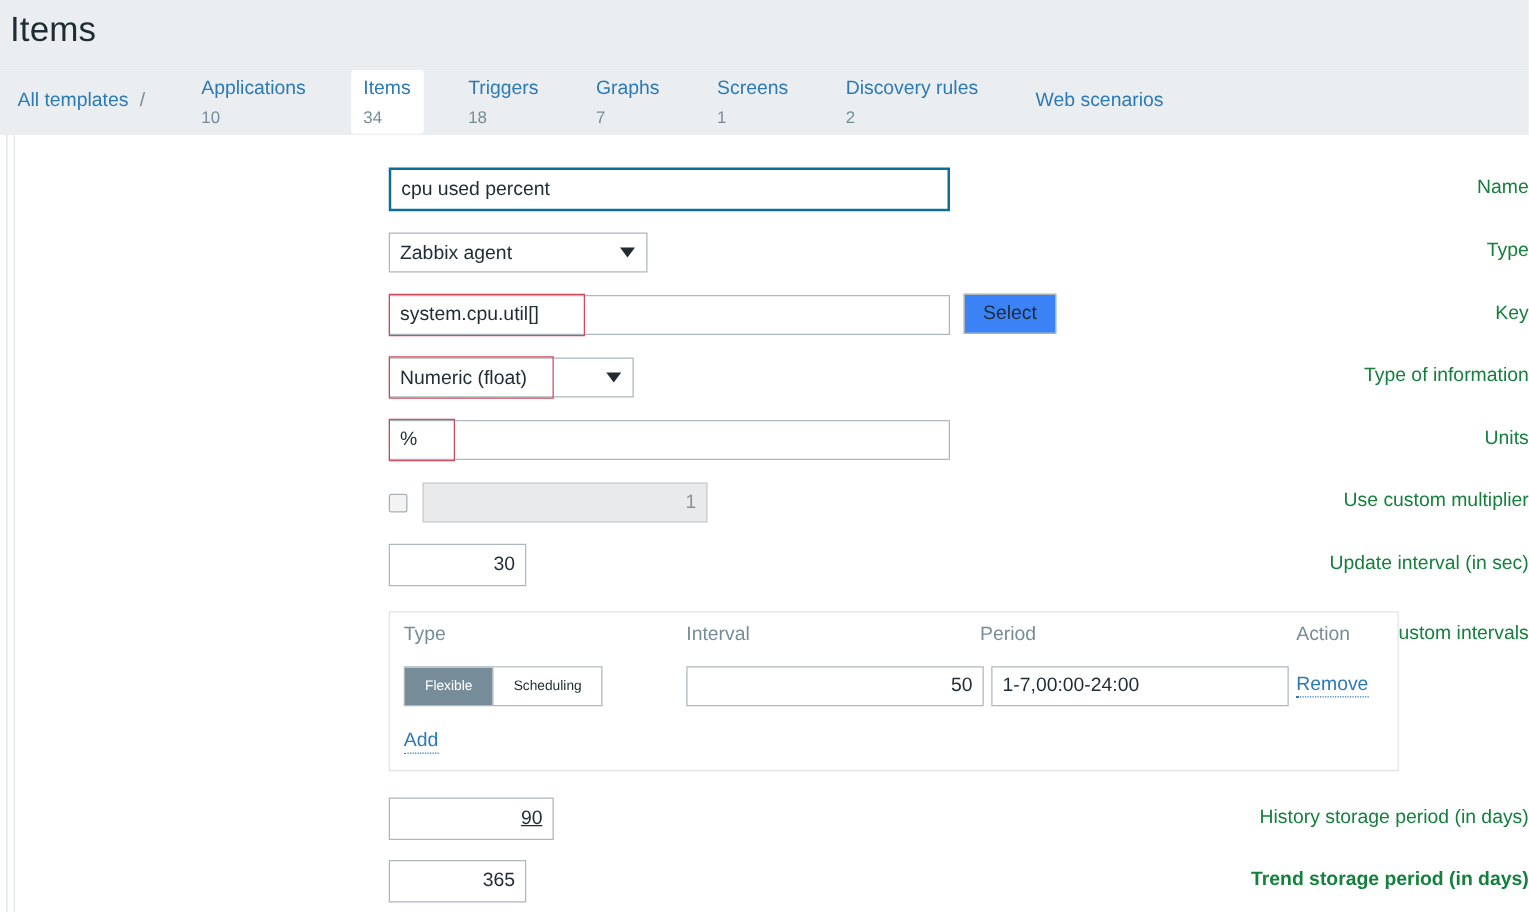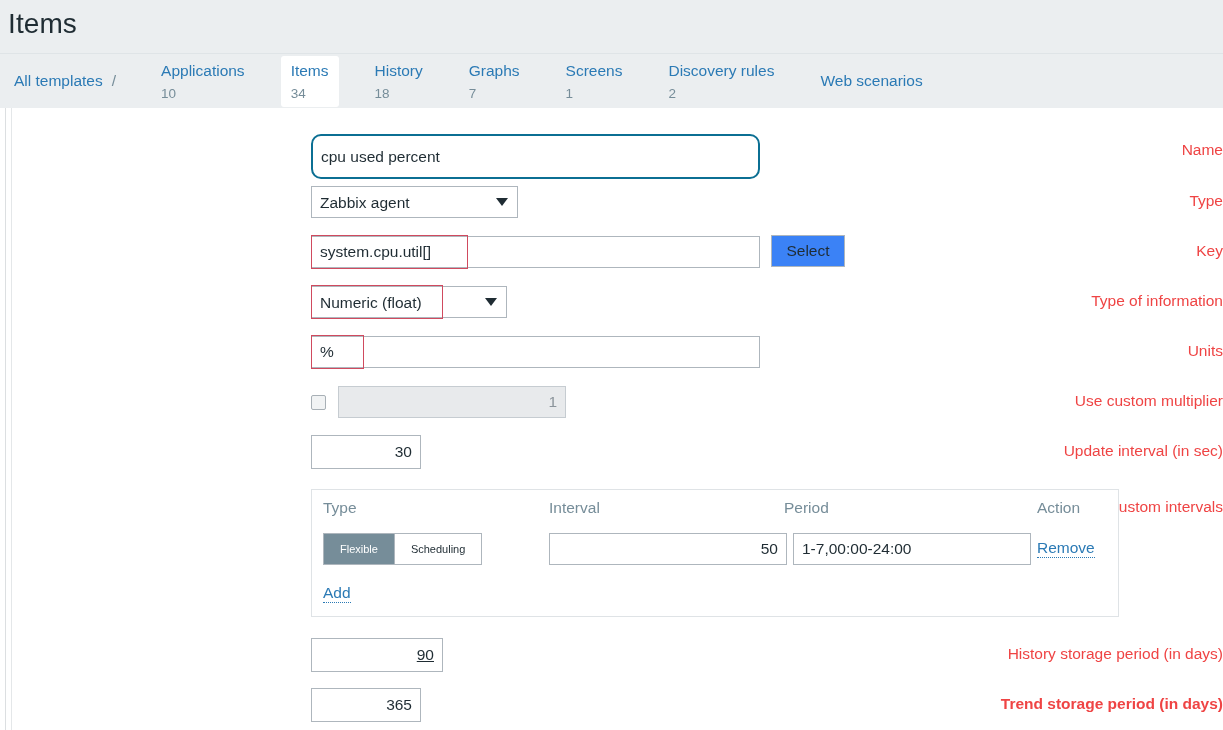--- a/index.html
+++ b/index.html
@@ -111,21 +111,21 @@
     position: absolute;
     left: 0;
     width: 1223px;
   }
   .lbl {
     position: absolute;
     right: 0;
     width: 295px;
     text-align: right;
     font-size: 15.5px;
-    color: #ef4444;
+    color: #15803d;
     white-space: nowrap;
   }
   .ctl { position: absolute; left: 311px; top: 0; }
 
   
   .txt {
     border: 1px solid #aeb6bd;
     background: #ffffff;
     font-family: "Liberation Sans", sans-serif;
     font-size: 15.5px;
@@ -262,21 +262,21 @@
       <span>Applications</span>
       <span class="cnt">10</span>
     </span>
 
     <span class="nav-tab active">
       <span>Items</span>
       <span class="cnt">34</span>
     </span>
 
     <span class="nav-tab">
-      <span>History</span>
+      <span>Triggers</span>
       <span class="cnt">18</span>
     </span>
 
     <span class="nav-tab">
       <span>Graphs</span>
       <span class="cnt">7</span>
     </span>
 
     <span class="nav-tab">
       <span>Screens</span>
@@ -295,21 +295,21 @@
   </div>
 </div>
 
 <div id="form-area">
   <div id="left-rail"></div>
   <div id="left-rail2"></div>
 
   <div class="form-row" style="top:26px;">
     <div class="lbl" style="top:7px;">Name</div>
     <div class="ctl">
-      <input class="txt focused" style="width: 449px; height: 45px; border-radius: 10px;" type="text" value="cpu used percent">
+      <input class="txt focused" style="width: 449px; height: 35px;" type="text" value="cpu used percent">
     </div>
   </div>
 
   <div class="form-row" style="top:78px;">
     <div class="lbl" style="top:6px;">Type</div>
     <div class="ctl">
       <span class="sel-wrap">
         <select class="sel" style="width:207px;">
           <option>Zabbix agent</option>
         </select>

